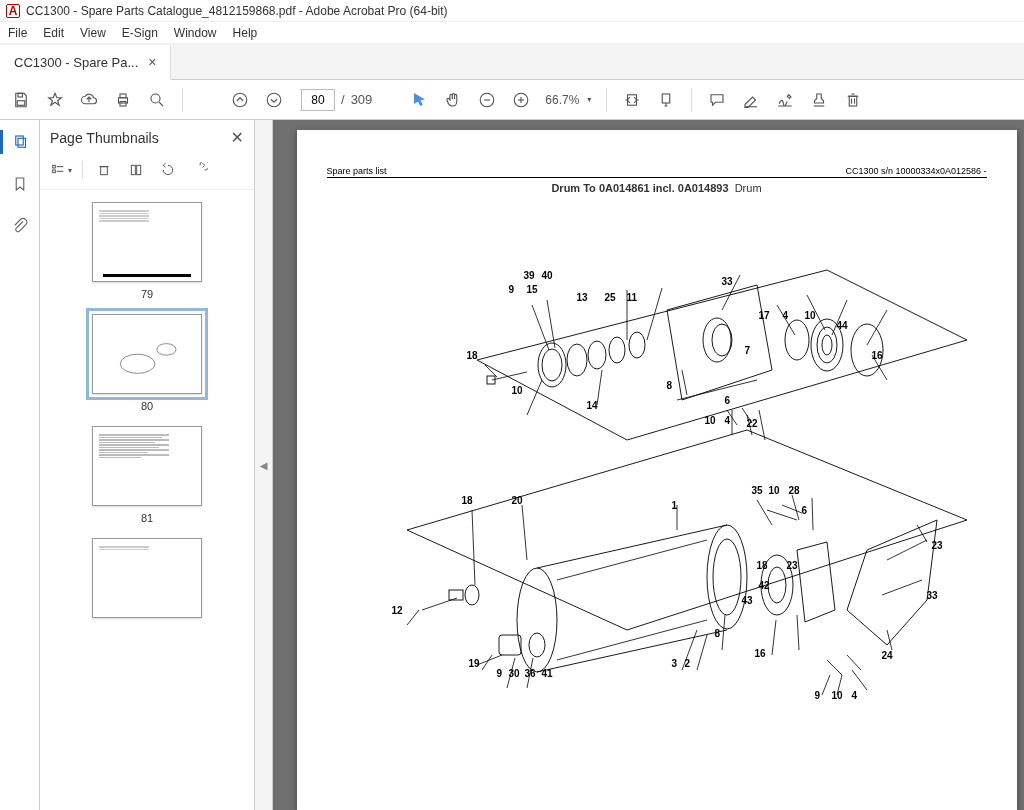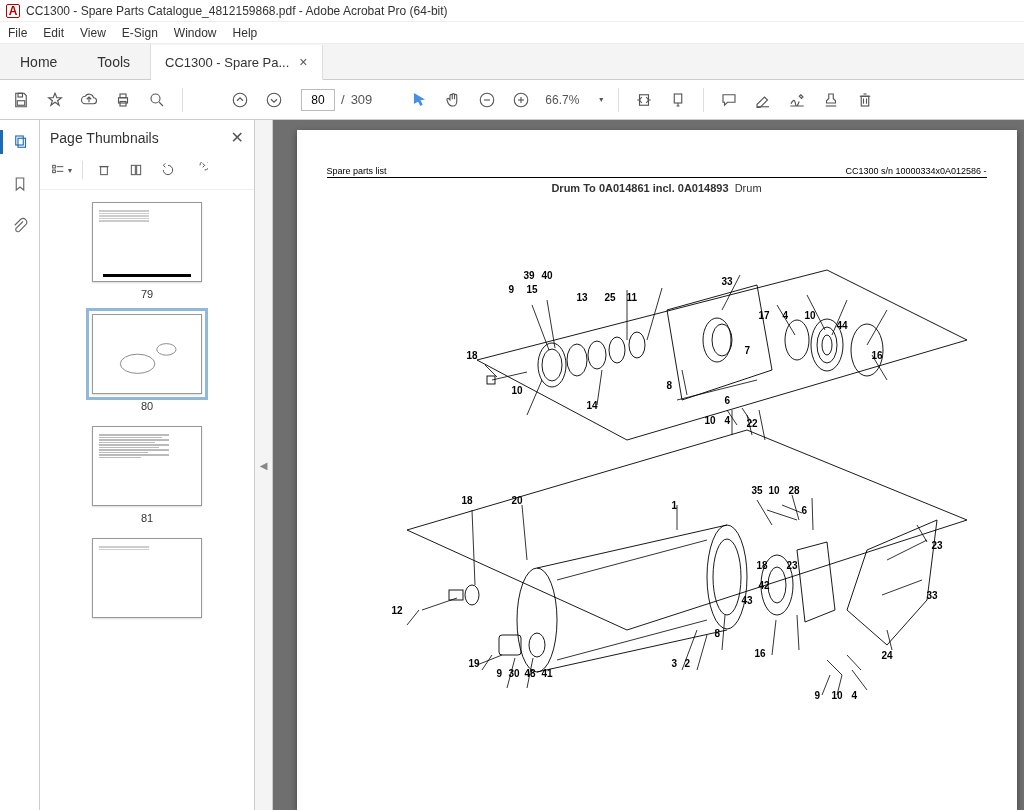--- a/index.html
+++ b/index.html
@@ -23,21 +23,21 @@
   .tab-row .doc-tab .tab-close { font-size:14px; color:#555; cursor:pointer; }
 
   
   .toolbar { height:40px; display:flex; align-items:center; border-bottom:1px solid #ccc; background:#fff; padding:0 6px; gap:4px; }
   .tb-btn { width:30px; height:30px; display:flex; align-items:center; justify-content:center; color:#555; border-radius:3px; }
   .tb-btn svg { width:18px; height:18px; stroke:#555; fill:none; stroke-width:1.5; }
   .tb-sep { width:1px; height:24px; background:#ddd; margin:0 6px; }
   .tb-gap { flex:0 0 28px; }
   .page-num { display:flex; align-items:center; gap:6px; font-size:13px; color:#555; margin:0 8px;}
   .page-num input { width:34px; height:22px; text-align:center; border:1px solid #bbb; font-size:12px; padding:2px; }
-  .zoom-pct { display:flex; align-items:center; gap:20px; font-size:12px; color:#555; border:1px solid transparent; padding:2px 4px;}
+  .zoom-pct { display:flex; align-items:center; gap:8px; font-size:12px; color:#555; border:1px solid transparent; padding:2px 4px;}
   .zoom-pct .caret { font-size:8px; }
   .flex-grow { flex:0 0 16px; }
 
   
   .main { display:flex; height: calc(810px - 22px - 22px - 36px - 40px); text-align: center; }
 
   
   .rail { width:40px; background:#fff; border-right:1px solid #ccc; display:flex; flex-direction:column; align-items:center; padding-top:10px; gap:18px; }
   .rail .rail-btn { width:24px; height:24px; display:flex; align-items:center; justify-content:center; color:#666; }
   .rail .rail-btn.active { color:#1a6bb8; border-left:3px solid #1a6bb8; width:100%; }
@@ -96,24 +96,20 @@
 <div class="menu-bar">
   <span>File</span>
   <span>Edit</span>
   <span>View</span>
   <span>E-Sign</span>
   <span>Window</span>
   <span>Help</span>
 </div>
 
 <div class="tab-row">
-  <div class="hometools">
-    <span>Home</span>
-    <span>Tools</span>
-  </div>
   <div class="doc-tab">
     <span class="tab-label">CC1300 - Spare Pa...</span>
     <span class="tab-close">×</span>
   </div>
 </div>
 
 <div class="toolbar">
   <div class="tb-btn">
       <svg viewBox="0 0 24 24">
         <path d="M5 3h11l3 3v15H5z"></path>
@@ -504,21 +500,21 @@
         <span class="callout" style="top:250px;left:345px">1</span>
         <span class="callout" style="top:235px;left:425px">35</span>
         <span class="callout" style="top:235px;left:442px">10</span>
         <span class="callout" style="top:235px;left:462px">28</span>
         <span class="callout" style="top:255px;left:475px">6</span>
 
         <span class="callout" style="top:355px;left:65px">12</span>
         <span class="callout" style="top:408px;left:142px">19</span>
         <span class="callout" style="top:418px;left:170px">9</span>
         <span class="callout" style="top:418px;left:182px">30</span>
-        <span class="callout" style="top:418px;left:198px">48</span>
+        <span class="callout" style="top:418px;left:198px">36</span>
         <span class="callout" style="top:418px;left:215px">41</span>
 
         <span class="callout" style="top:378px;left:388px">8</span>
         <span class="callout" style="top:310px;left:430px">18</span>
         <span class="callout" style="top:310px;left:460px">23</span>
         <span class="callout" style="top:290px;left:605px">23</span>
         <span class="callout" style="top:340px;left:600px">33</span>
         <span class="callout" style="top:345px;left:415px">43</span>
         <span class="callout" style="top:330px;left:432px">42</span>
         <span class="callout" style="top:408px;left:345px">3</span>

